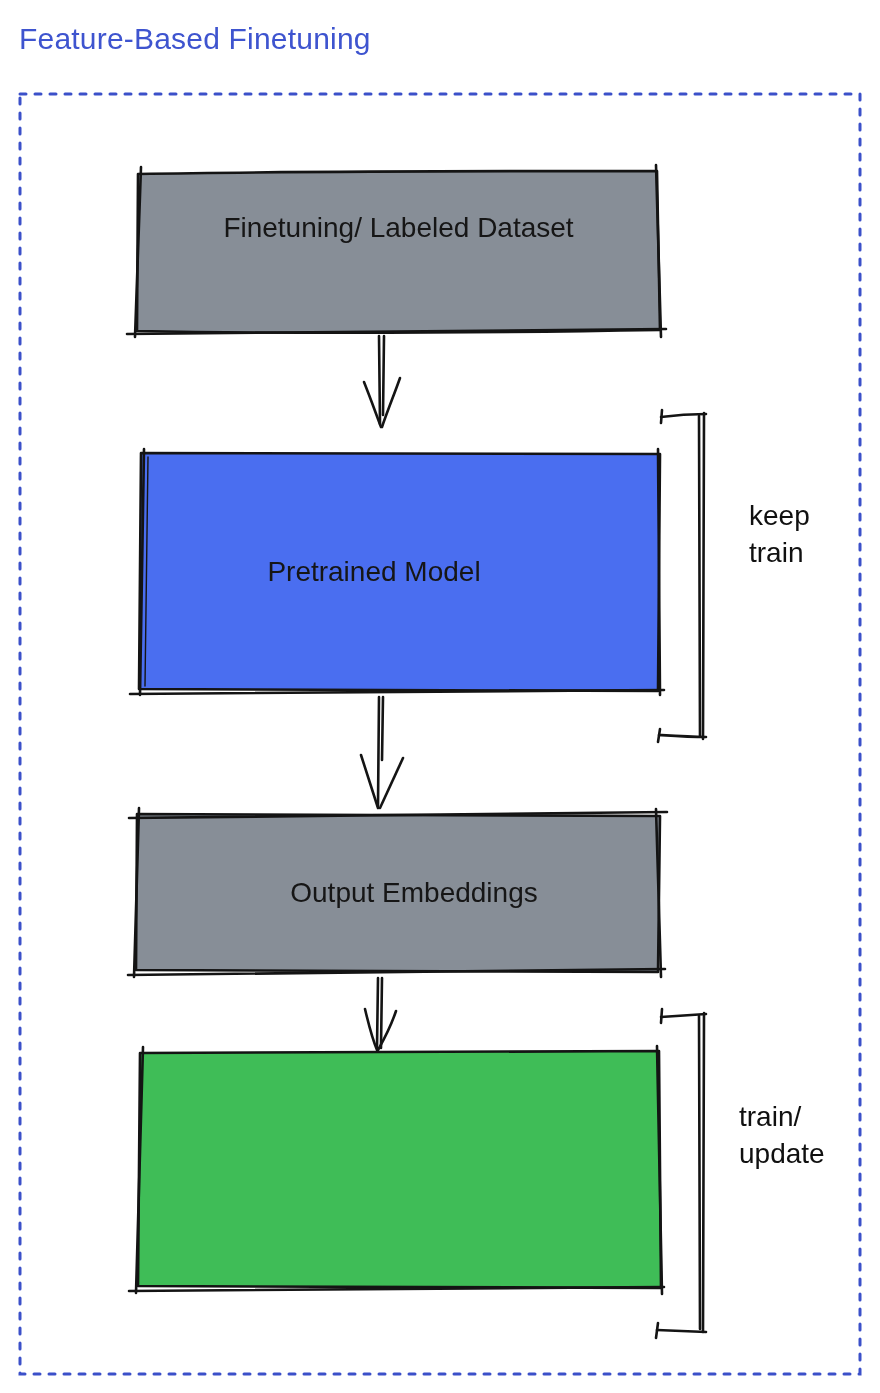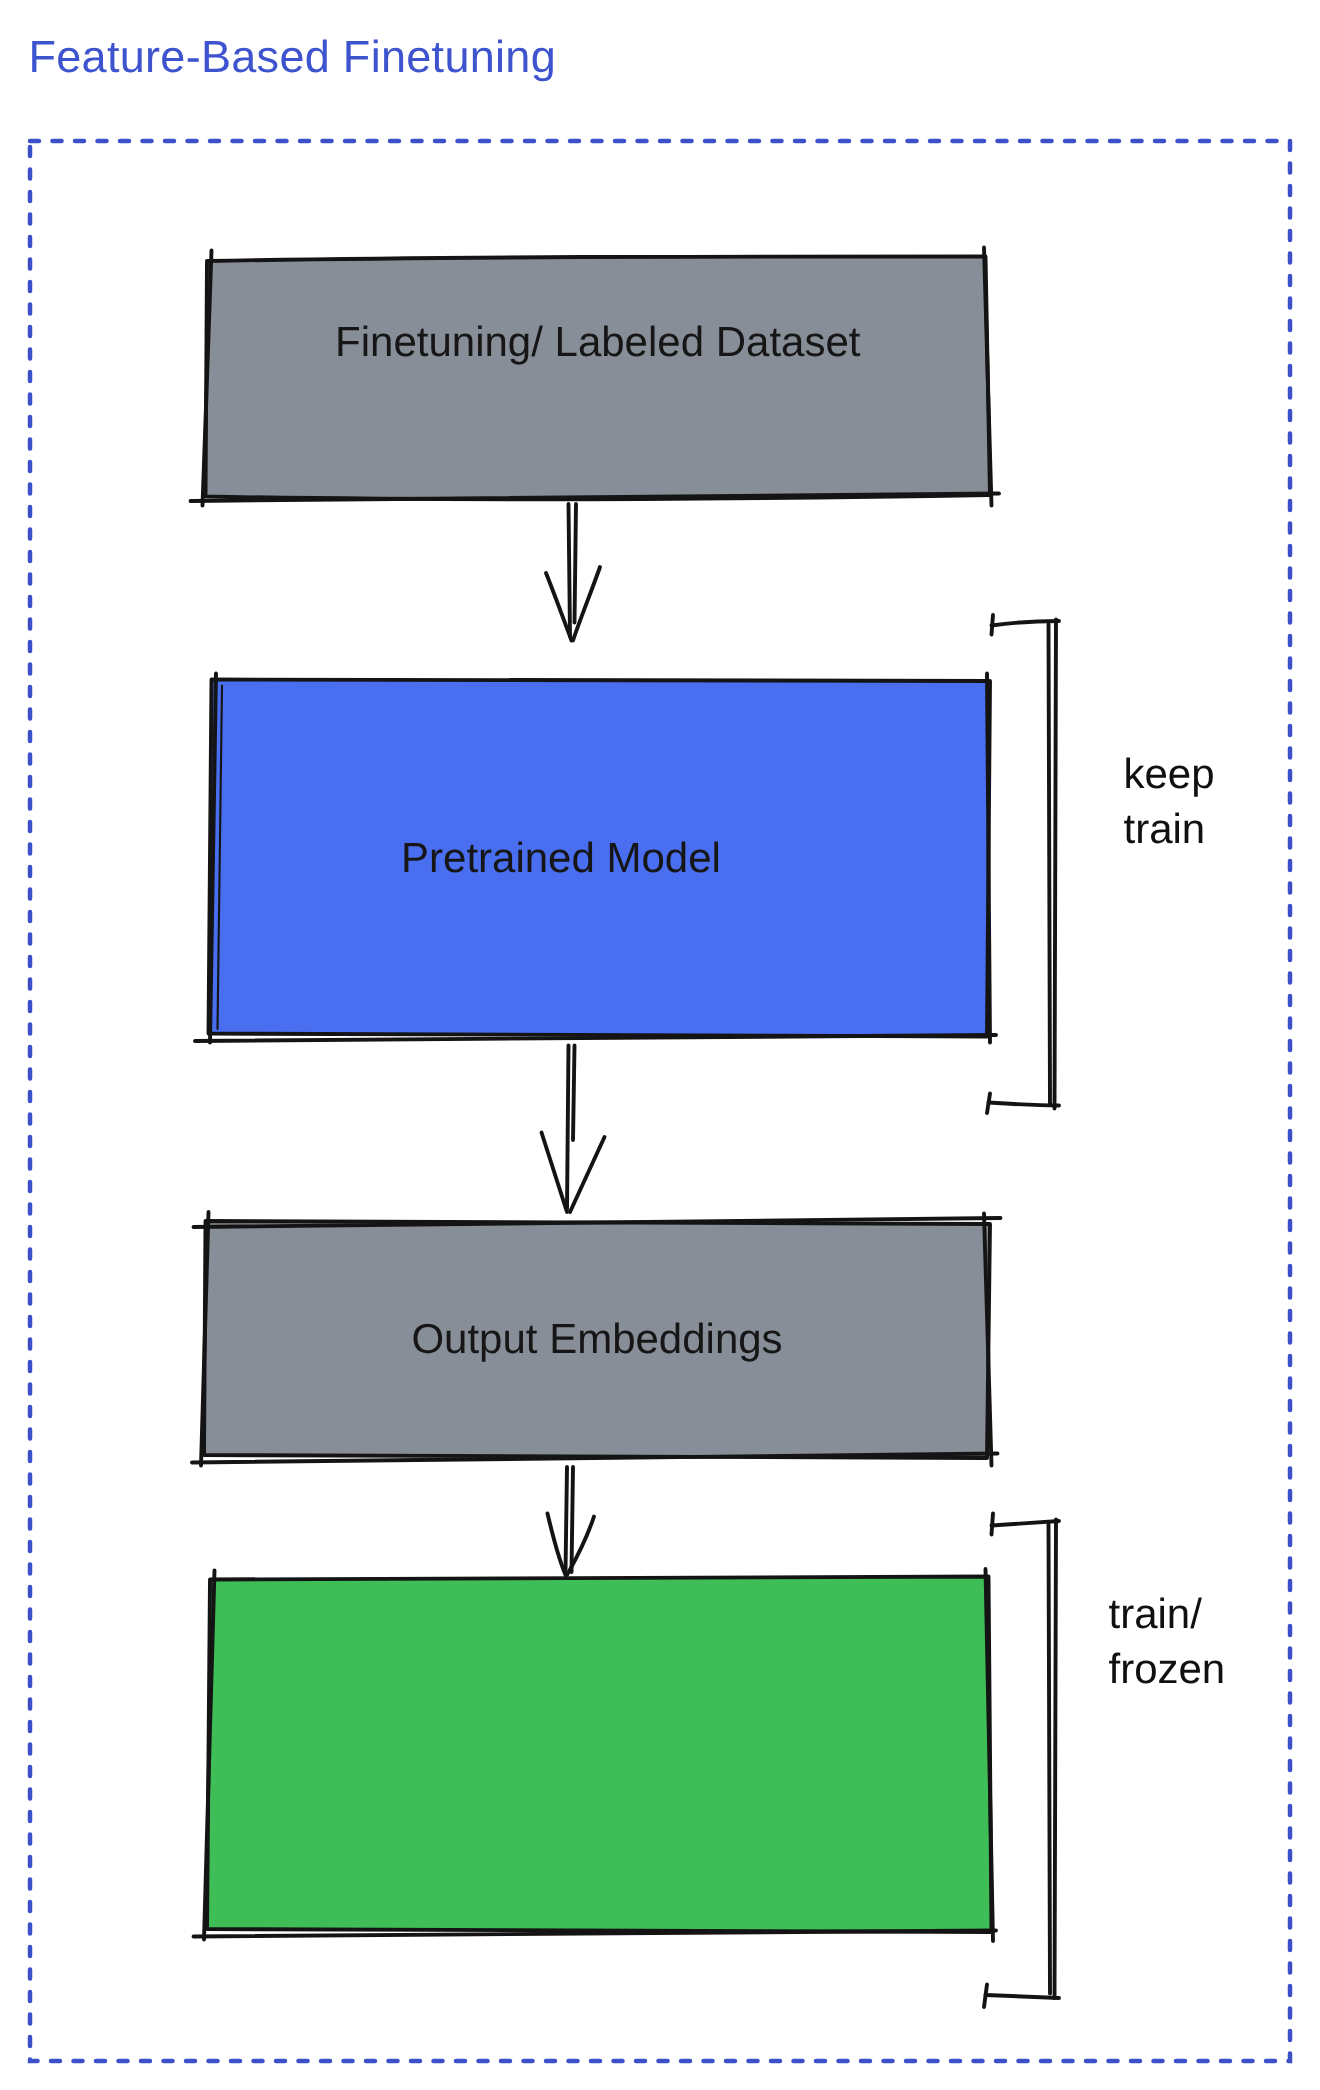--- a/index.html
+++ b/index.html
@@ -18,29 +18,29 @@
     letter-spacing:0.2px;
   }
   .box-label{
     position:absolute;
     display:flex;justify-content:center;align-items:center;
     font-size:28px;color:#161616;
     text-align:center;
   }
   .label-dataset{left:137px;top:172px;width:523px;height:158px;align-items:flex-start;padding-top:40px;box-sizing:border-box;}
   .label-pretrained{left:140px;top:452px;width:468px;height:239px;}
-  .label-embeddings{left:120px;top:813px;width:524px;height:159px;padding-left:16px;}
+  .label-embeddings{left:136px;top:813px;width:524px;height:159px;padding-left:16px;}
   .label-classifier{left:139px;top:1051px;width:522px;height:237px;}
   .side-label{
     position:absolute;left:739px;
     font-size:28px;line-height:37px;color:#101010;
   }
   .side-label span{display:block;}
   .label-keep-frozen{top:497px;margin-left:10px;}
-  .label-train-update{top:1057px;}
+  .label-train-update{top:1098px;}
   
   .ink{fill:none;stroke:#141414;stroke-width:2.6;stroke-linecap:round;stroke-linejoin:round;}
   .ink-thin{fill:none;stroke:#141414;stroke-width:1.4;stroke-linecap:round;}
   .boxpath{stroke:#141414;stroke-width:2.6;stroke-linejoin:round;}
   .frame{fill:none;stroke-width:3;stroke-dasharray:6 9;stroke-linecap:round;}
 </style>
 </head>
 <body>
 
 <div class="canvas">
@@ -124,16 +124,16 @@
   <div class="box-label label-dataset">Finetuning/ Labeled Dataset</div>
   <div class="box-label label-pretrained">Pretrained Model</div>
   <div class="box-label label-embeddings">Output Embeddings</div>
 
   <div class="side-label label-keep-frozen">
     <span>keep</span>
     <span>train</span>
   </div>
   <div class="side-label label-train-update">
     <span>train/</span>
-    <span>frozen</span>
+    <span>update</span>
   </div>
 
 </div>
 
 </body></html>

